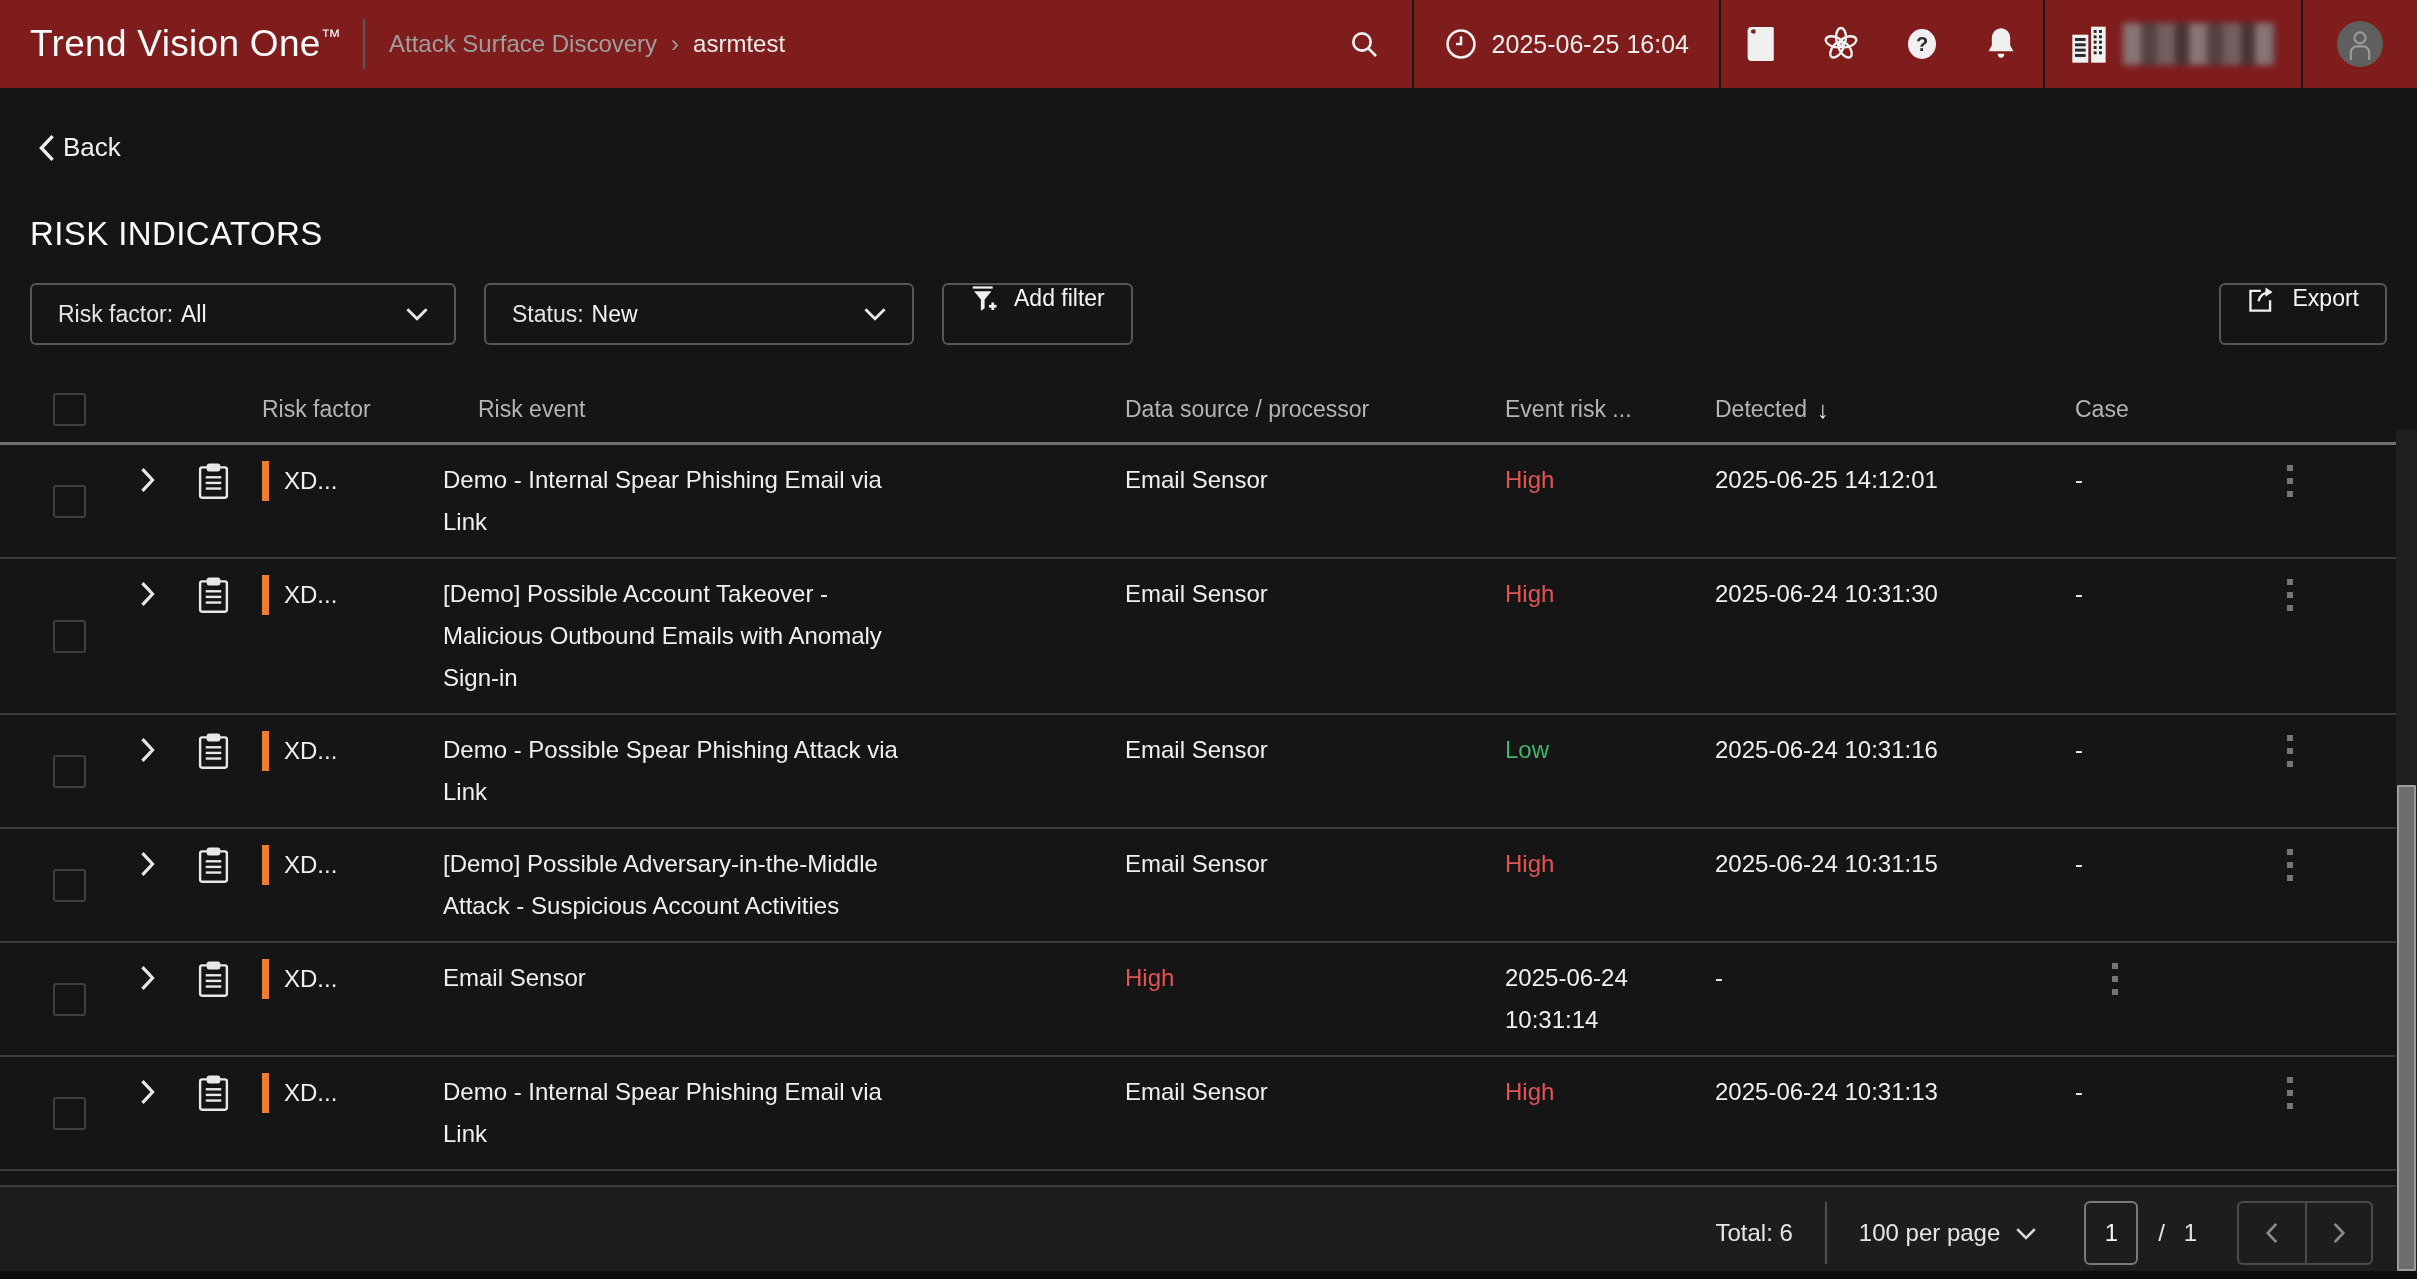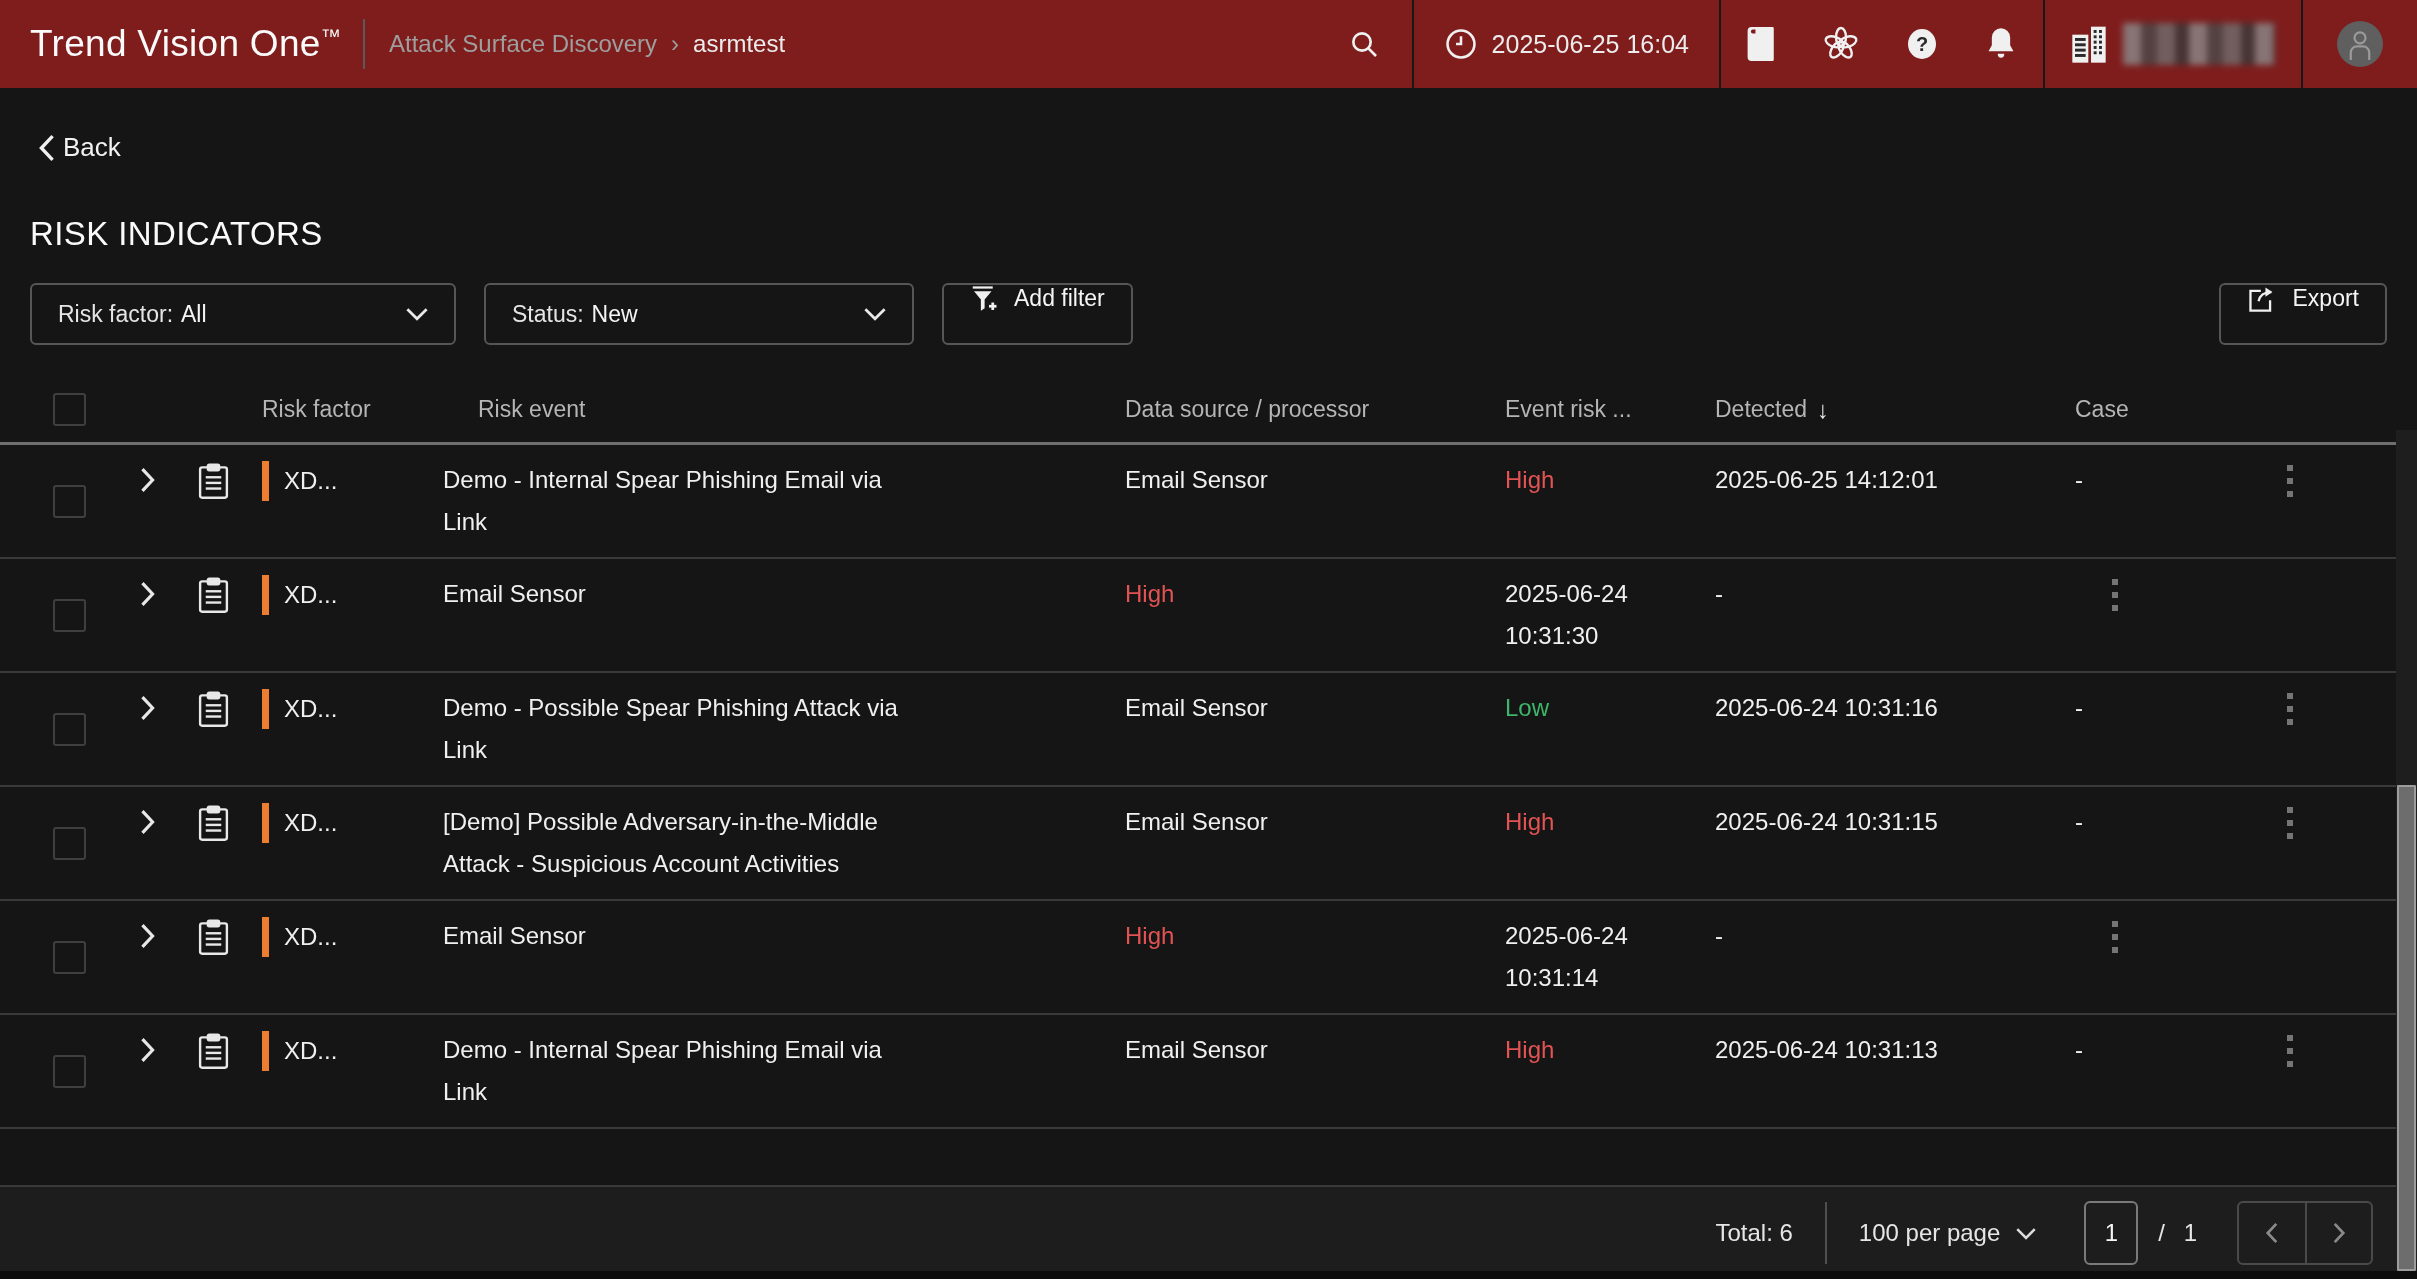--- a/index.html
+++ b/index.html
@@ -371,20 +371,21 @@
           <rect x="7" y="1" width="8" height="4" rx="1" fill="#e8e8e8"></rect>
           <line x1="5.5" y1="10" x2="16.5" y2="10"></line>
             <line x1="5.5" y1="14" x2="16.5" y2="14"></line>
             <line x1="5.5" y1="18" x2="16.5" y2="18"></line>
         </svg>
       </div>
       <div class="rf-cell">
           <span class="rf-bar"></span>
           <span class="rf-text">XD...</span>
         </div>
+      <div class="cell event-cell">[Demo] Possible Account Takeover - Malicious Outbound Emails with Anomaly Sign-in</div>
       <div class="cell">Email Sensor</div>
       <div class="cell" style="color: rgb(226, 83, 83);">High</div>
       <div class="cell">2025-06-24 10:31:30</div>
       <div class="cell">-</div>
       <div class="kebab-cell">
           <span class="kebab">
             <span></span>
             <span></span>
             <span></span>
           </span>

